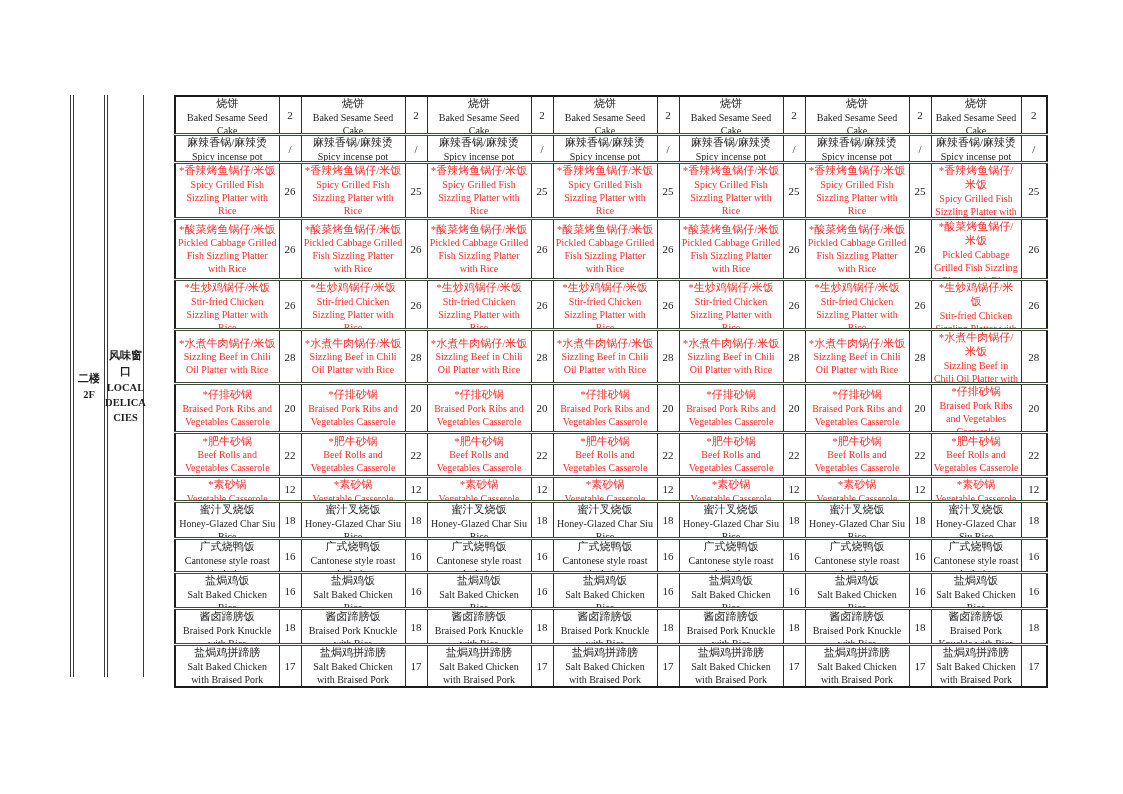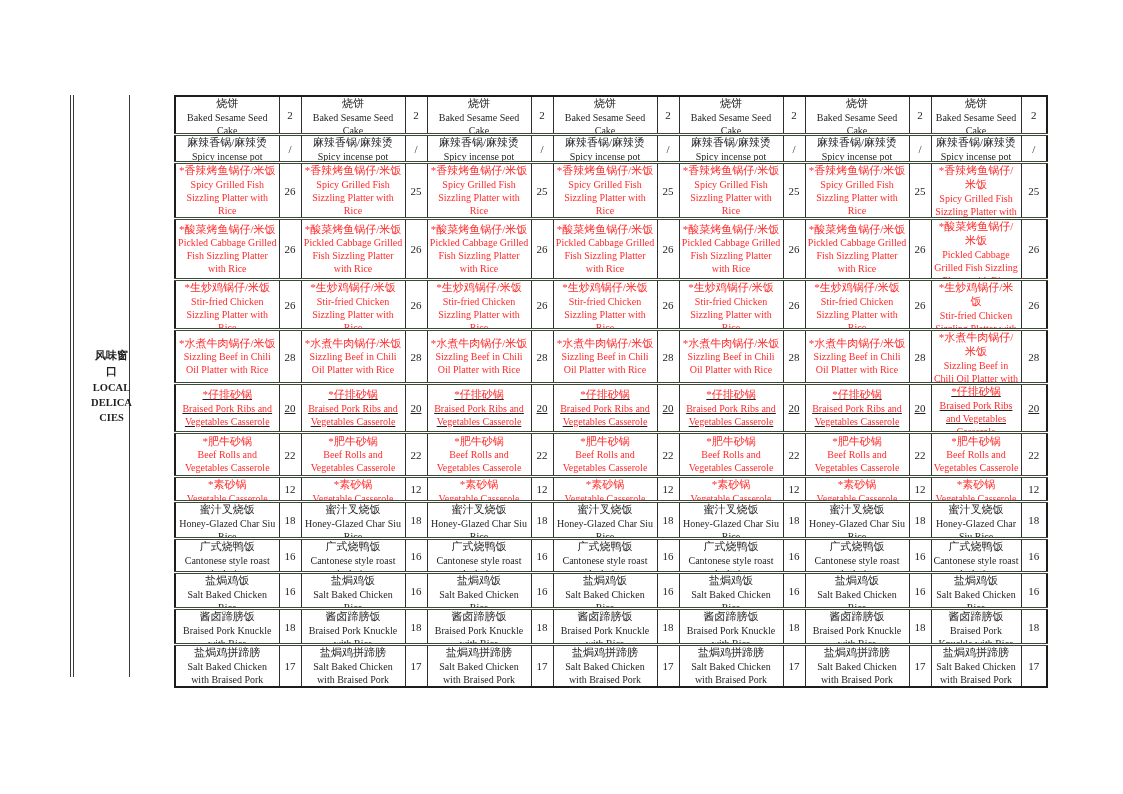--- a/index.html
+++ b/index.html
@@ -8,21 +8,21 @@
 
   
   .leftcols { position:absolute; left:70px; top:95px; height:582px;
               display:flex; gap:2px; padding-left:2px;
               border-left:1px solid #3a3a3a; }
   .hcell { border-left:1px solid #3a3a3a; border-right:1px solid #3a3a3a;
            display:flex; flex-direction:column; justify-content:center;
            align-items:center; text-align:center; font-weight:bold; }
   .hcell .zh { font-size:11px; line-height:1.5; white-space:pre-line; }
   .hcell .en { font-size:10.5px; line-height:1.45; white-space:pre-line; }
-  .w1 { width:30px; } .w2 { width:29px; } .w3 { width:35px;padding-left:20px; }
+  .w1 { width:30px; } .w2 { width:29px; } .w3 { width:35px; }
 
   
   table.menu { border-collapse:collapse; table-layout:fixed;
                position:absolute; left:174px; top:95px;
                border:2px solid #1c1c1c; }
   table.menu td { padding:0; vertical-align:middle; overflow:hidden; }
   td.item, td.price { border-left:1px solid #2e2e2e; }
   tr.menurow + tr.menurow td { border-top:3px double #3d4a38; }
 
   .cellbox { display:flex; flex-direction:column; justify-content:safe center;
@@ -31,20 +31,24 @@
   .en { font-size:10px; line-height:1.3; }
   td.price { text-align:center; font-size:11px; }
   .hl .zh, .hl .en { color:var(--hl, #ff2b2b); }
 </style>
 </head>
 <body>
 
 <div class="sheet">
 
   <div class="leftcols">
+    <div class="hcell w1">
+      <div class="zh">二楼</div>
+      <div class="en">2F</div>
+    </div>
     <div class="hcell w3">
       <div class="zh">风味窗
 口</div>
       <div class="en">LOCAL
 DELICA
 CIES</div>
     </div>
   </div>
 
   <table class="menu">
@@ -364,21 +368,21 @@
           </td>
           <td class="price">28</td>
           <td class="item hl">
             <div class="cellbox" style="height: 51px;">
               <div class="zh">*水煮牛肉锅仔/米饭</div>
               <div class="en">Sizzling Beef in Chili Oil Platter with Rice</div>
             </div>
           </td>
           <td class="price">28</td>
         </tr>
-        <tr class="menurow" style="height: 48px; text-decoration: underline;">
+        <tr class="menurow" style="height: 48px;">
           <td class="item hl">
             <div class="cellbox" style="height: 46px;">
               <div class="zh">*仔排砂锅</div>
               <div class="en">Braised Pork Ribs and Vegetables Casserole</div>
             </div>
           </td>
           <td class="price">20</td>
           <td class="item hl">
             <div class="cellbox" style="height: 46px;">
               <div class="zh">*仔排砂锅</div>

